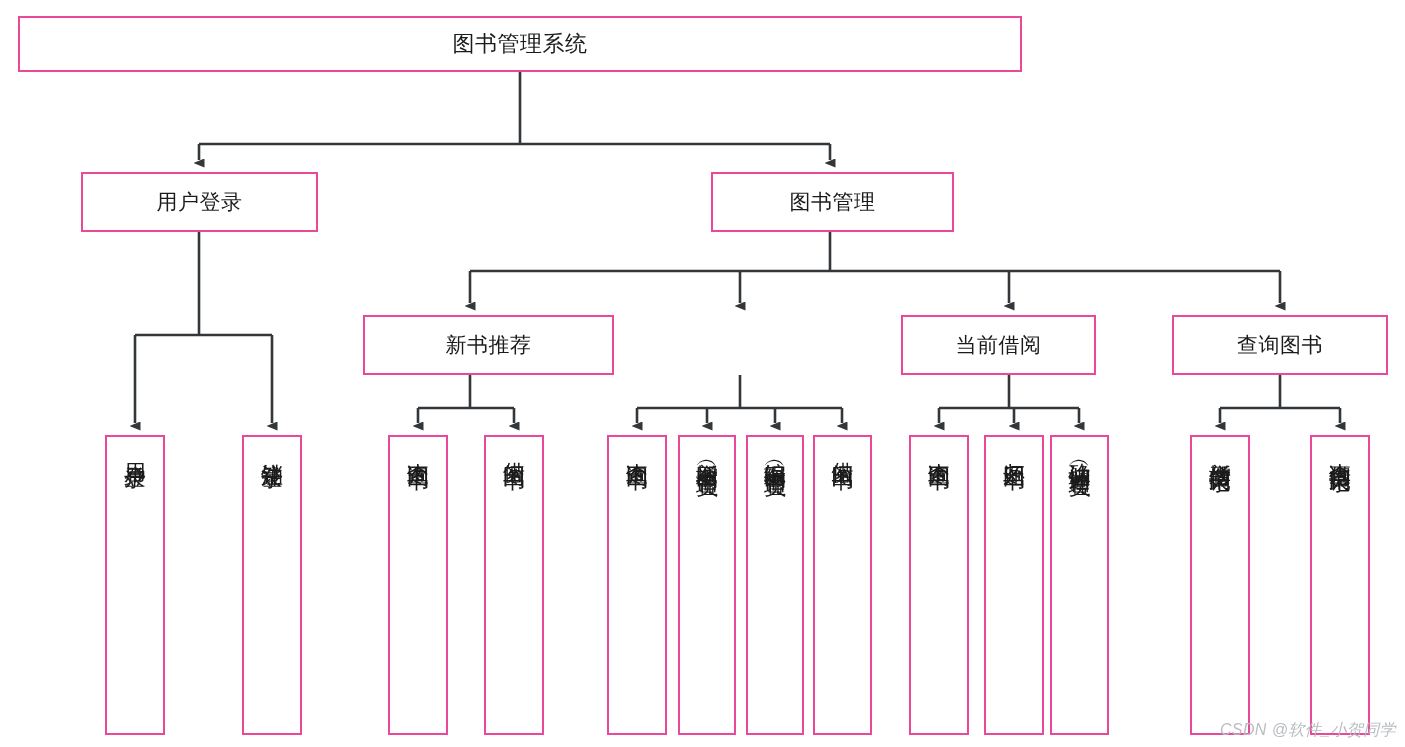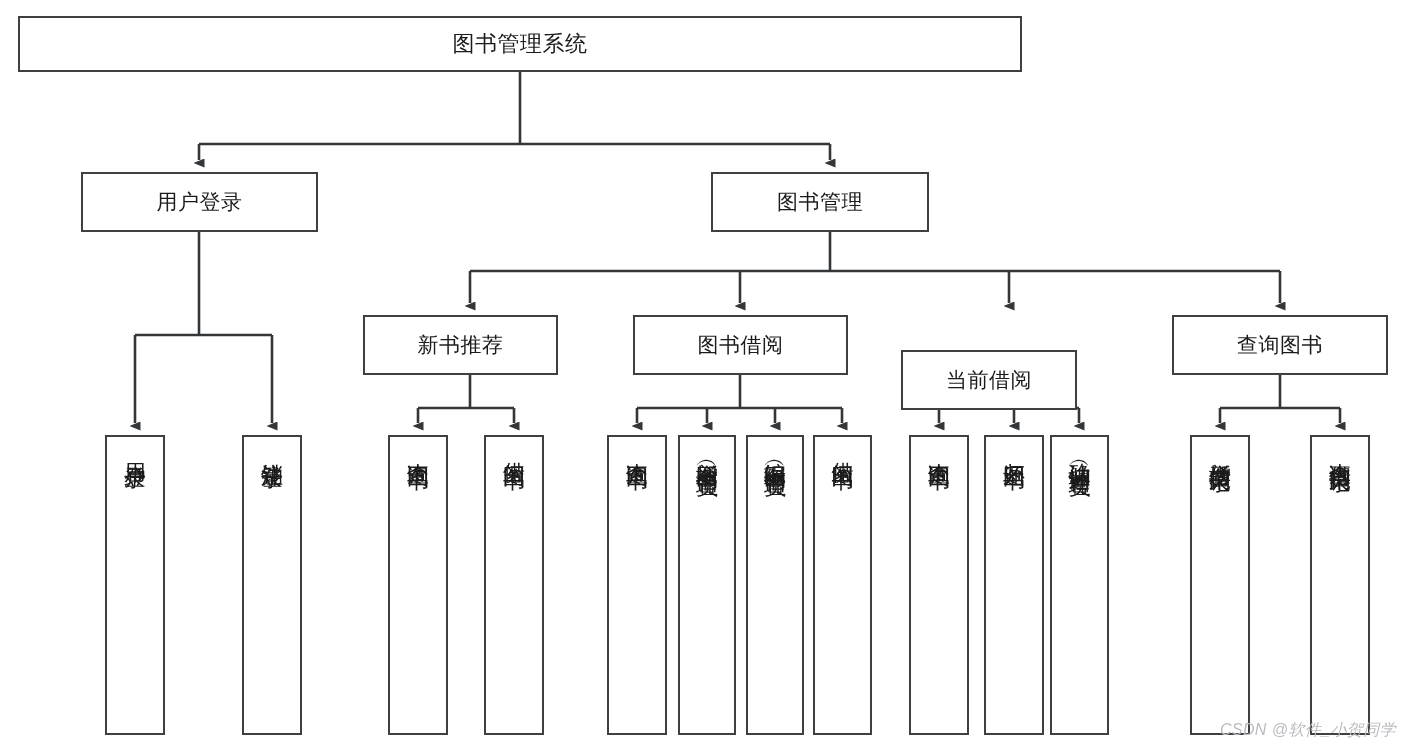--- a/index.html
+++ b/index.html
@@ -24,21 +24,21 @@
     left: 0;
     top: 0;
     width: 1405px;
     height: 747px;
     pointer-events: none;
   }
   .node {
     position: absolute;
     box-sizing: border-box;
     background: #ffffff;
-    border: 2px solid #404040;
+    border: 2px solid #ec4899;
     display: flex;
     align-items: center;
     justify-content: center;
     z-index: 2;
   }
   .node .label {
     font-size: 21px;
     line-height: 1.18;
     letter-spacing: 0.5px;
     color: #1b1b1b;
@@ -125,31 +125,28 @@
     </g>
   </svg>
 
   <div class="node root" style="left: 18px; top: 16px; width: 1004px; height: 56px;">
     <span class="label">图书管理系统</span>
   </div>
 
   <div class="node lvl1" style="left: 81px; top: 172px; width: 237px; height: 60px;">
     <span class="label">用户登录</span>
   </div>
-  <div class="node lvl1" style="left: 711px; top: 172px; width: 218px; height: 60px;">
+  <div class="node lvl1" style="left: 711px; top: 172px; width: 243px; height: 60px;">
     <span class="label">图书管理</span>
   </div>
 
-  <div class="node lvl2" style="left: 363px; top: 315px; width: 195px; height: 60px;">
+  <div class="node lvl2" style="left: 363px; top: 315px; width: 251px; height: 60px;">
     <span class="label">新书推荐</span>
   </div>
-  <div class="node lvl2" style="left: 633px; top: 315px; width: 215px; height: 60px;">
-    <span class="label">图书借阅</span>
-  </div>
-  <div class="node lvl2" style="left: 901px; top: 315px; width: 176px; height: 60px; margin-top: 35px;">
+  <div class="node lvl2" style="left: 901px; top: 315px; width: 195px; height: 60px;">
     <span class="label">当前借阅</span>
   </div>
   <div class="node lvl2" style="left: 1172px; top: 315px; width: 216px; height: 60px;">
     <span class="label">查询图书</span>
   </div>
 
   <div class="node leaf" style="left: 105px; top: 435px; width: 60px; height: 300px;">
     <span class="label">用户登录</span>
   </div>
   <div class="node leaf" style="left: 242px; top: 435px; width: 60px; height: 300px;">

